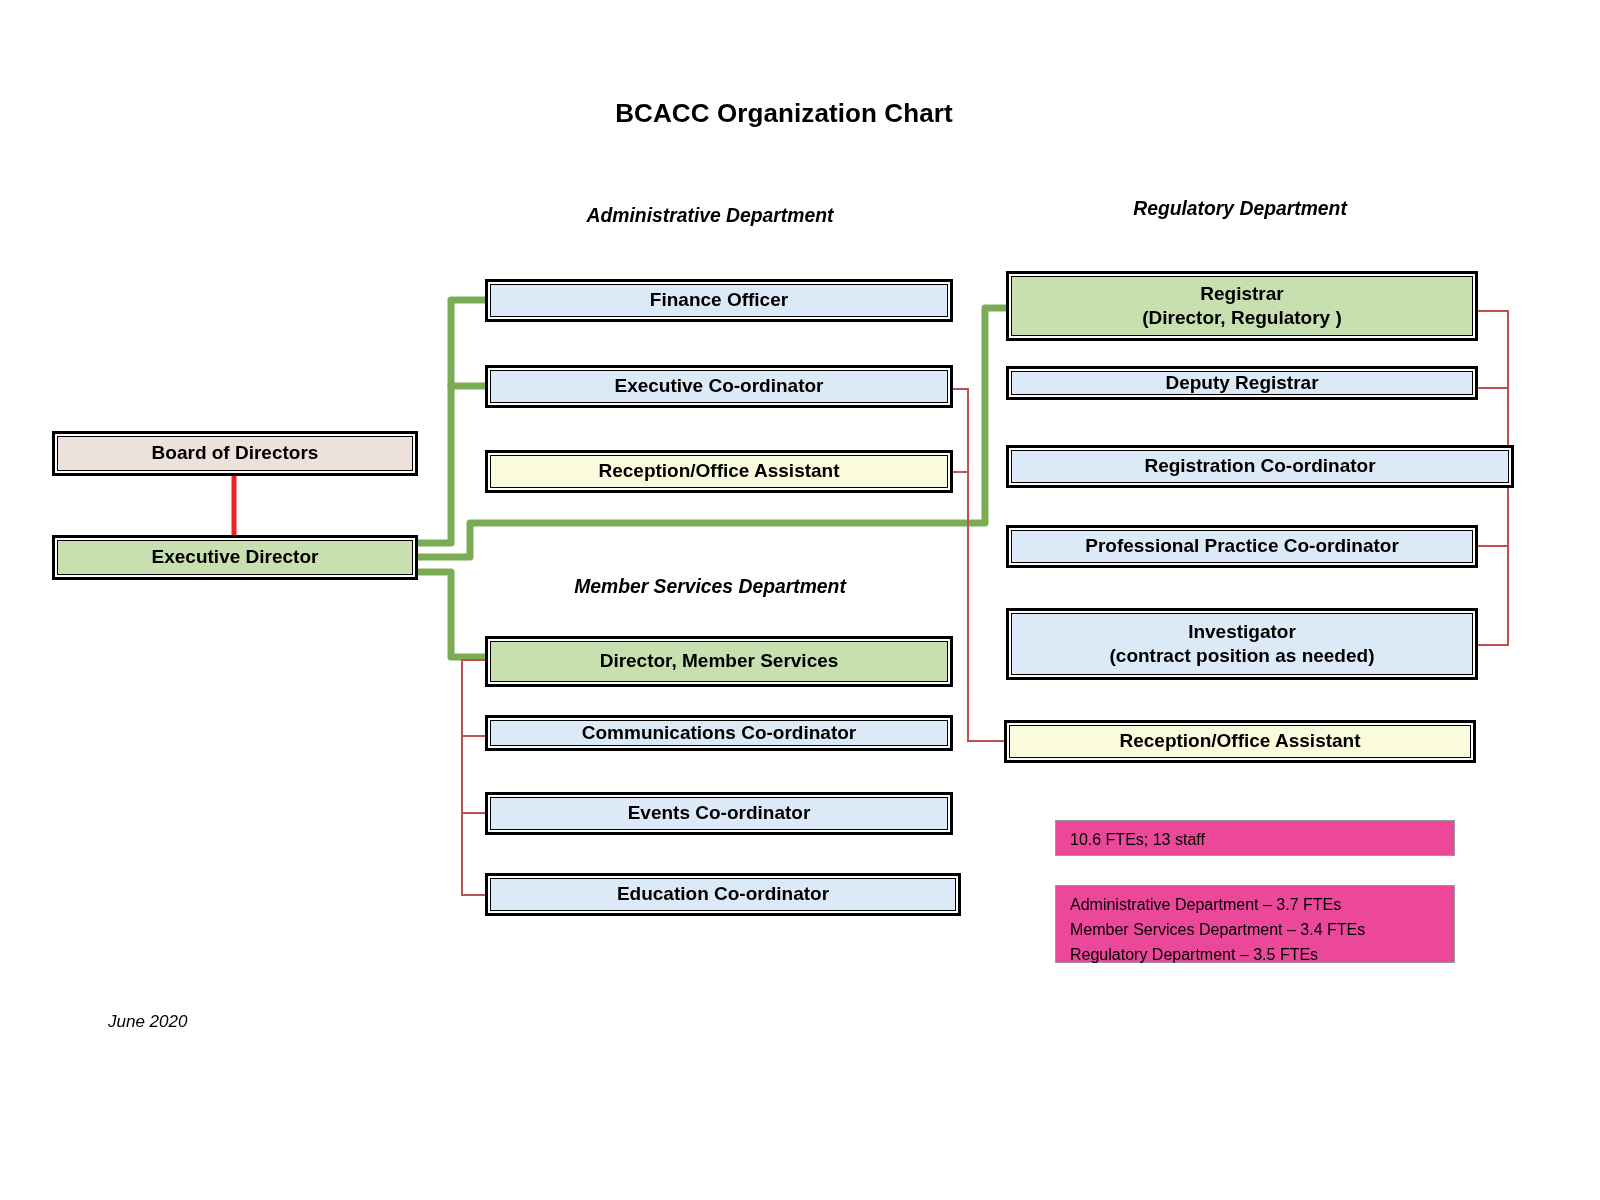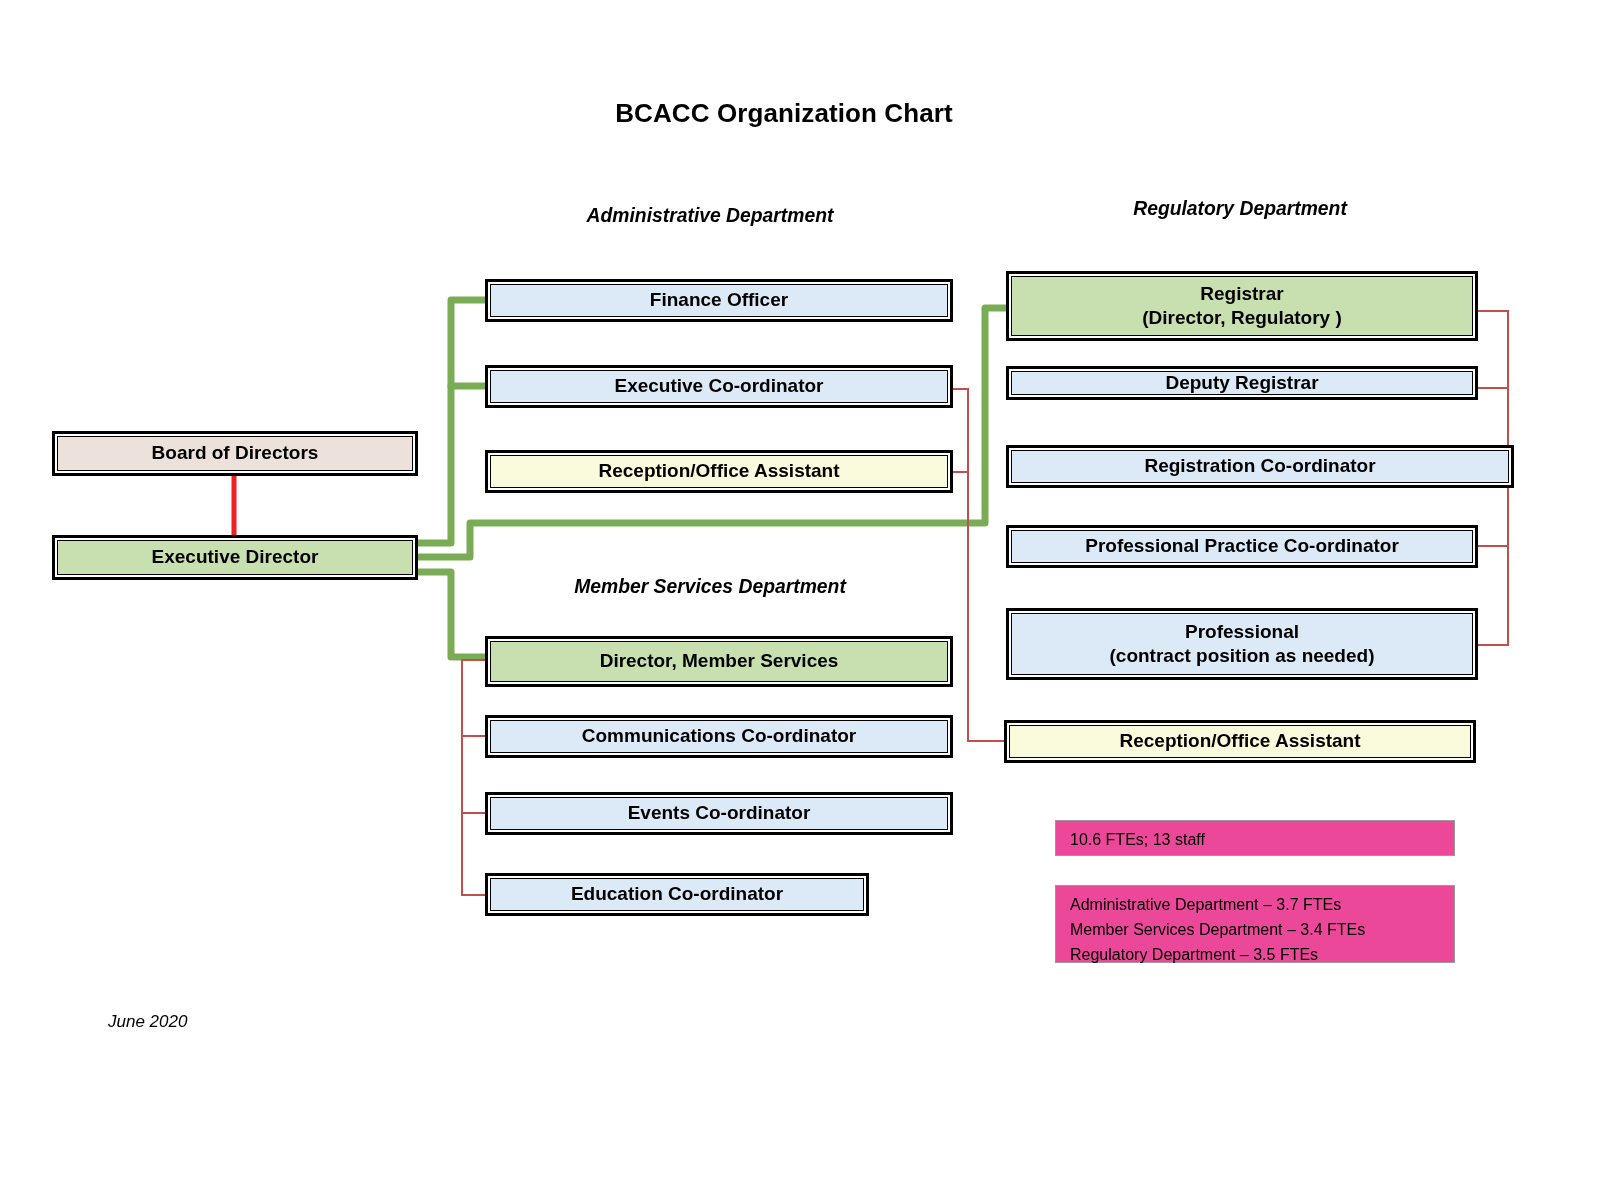--- a/index.html
+++ b/index.html
@@ -156,29 +156,29 @@
   </div>
 
   <div class="node fill-cream" style="left:485px; top:450px; width:468px; height:43px;">
     <div class="inner">Reception/Office Assistant</div>
   </div>
 
   <div class="node fill-green" style="left:485px; top:636px; width:468px; height:51px;">
     <div class="inner">Director, Member Services</div>
   </div>
 
-  <div class="node fill-blue" style="left:485px; top:715px; width:468px; height:43px;">
+  <div class="node fill-blue" style="left:485px; top:715px; width:468px; height:36px;">
     <div class="inner">Communications Co-ordinator</div>
   </div>
 
   <div class="node fill-blue" style="left:485px; top:792px; width:468px; height:43px;">
     <div class="inner">Events Co-ordinator</div>
   </div>
 
-  <div class="node fill-blue" style="left:485px; top:873px; width:384px; height:43px;">
+  <div class="node fill-blue" style="left:485px; top:873px; width:476px; height:43px;">
     <div class="inner">Education Co-ordinator</div>
   </div>
 
   <div class="node fill-green" style="left:1006px; top:271px; width:472px; height:70px;">
     <div class="inner">
       <span>
         <span>Registrar</span><br>
         <span>(Director, Regulatory )</span>
       </span>
     </div>
@@ -192,21 +192,21 @@
     <div class="inner">Registration Co-ordinator</div>
   </div>
 
   <div class="node fill-blue" style="left:1006px; top:525px; width:472px; height:43px;">
     <div class="inner">Professional Practice Co-ordinator</div>
   </div>
 
   <div class="node fill-blue" style="left:1006px; top:608px; width:472px; height:72px;">
     <div class="inner">
       <span>
-        <span>Professional</span><br>
+        <span>Investigator</span><br>
         <span>(contract position as needed)</span>
       </span>
     </div>
   </div>
 
   <div class="node fill-cream" style="left:1004px; top:720px; width:472px; height:43px;">
     <div class="inner">Reception/Office Assistant</div>
   </div>
 
   <div class="note" style="left:1055px; top:820px; width:400px; height:36px;">

